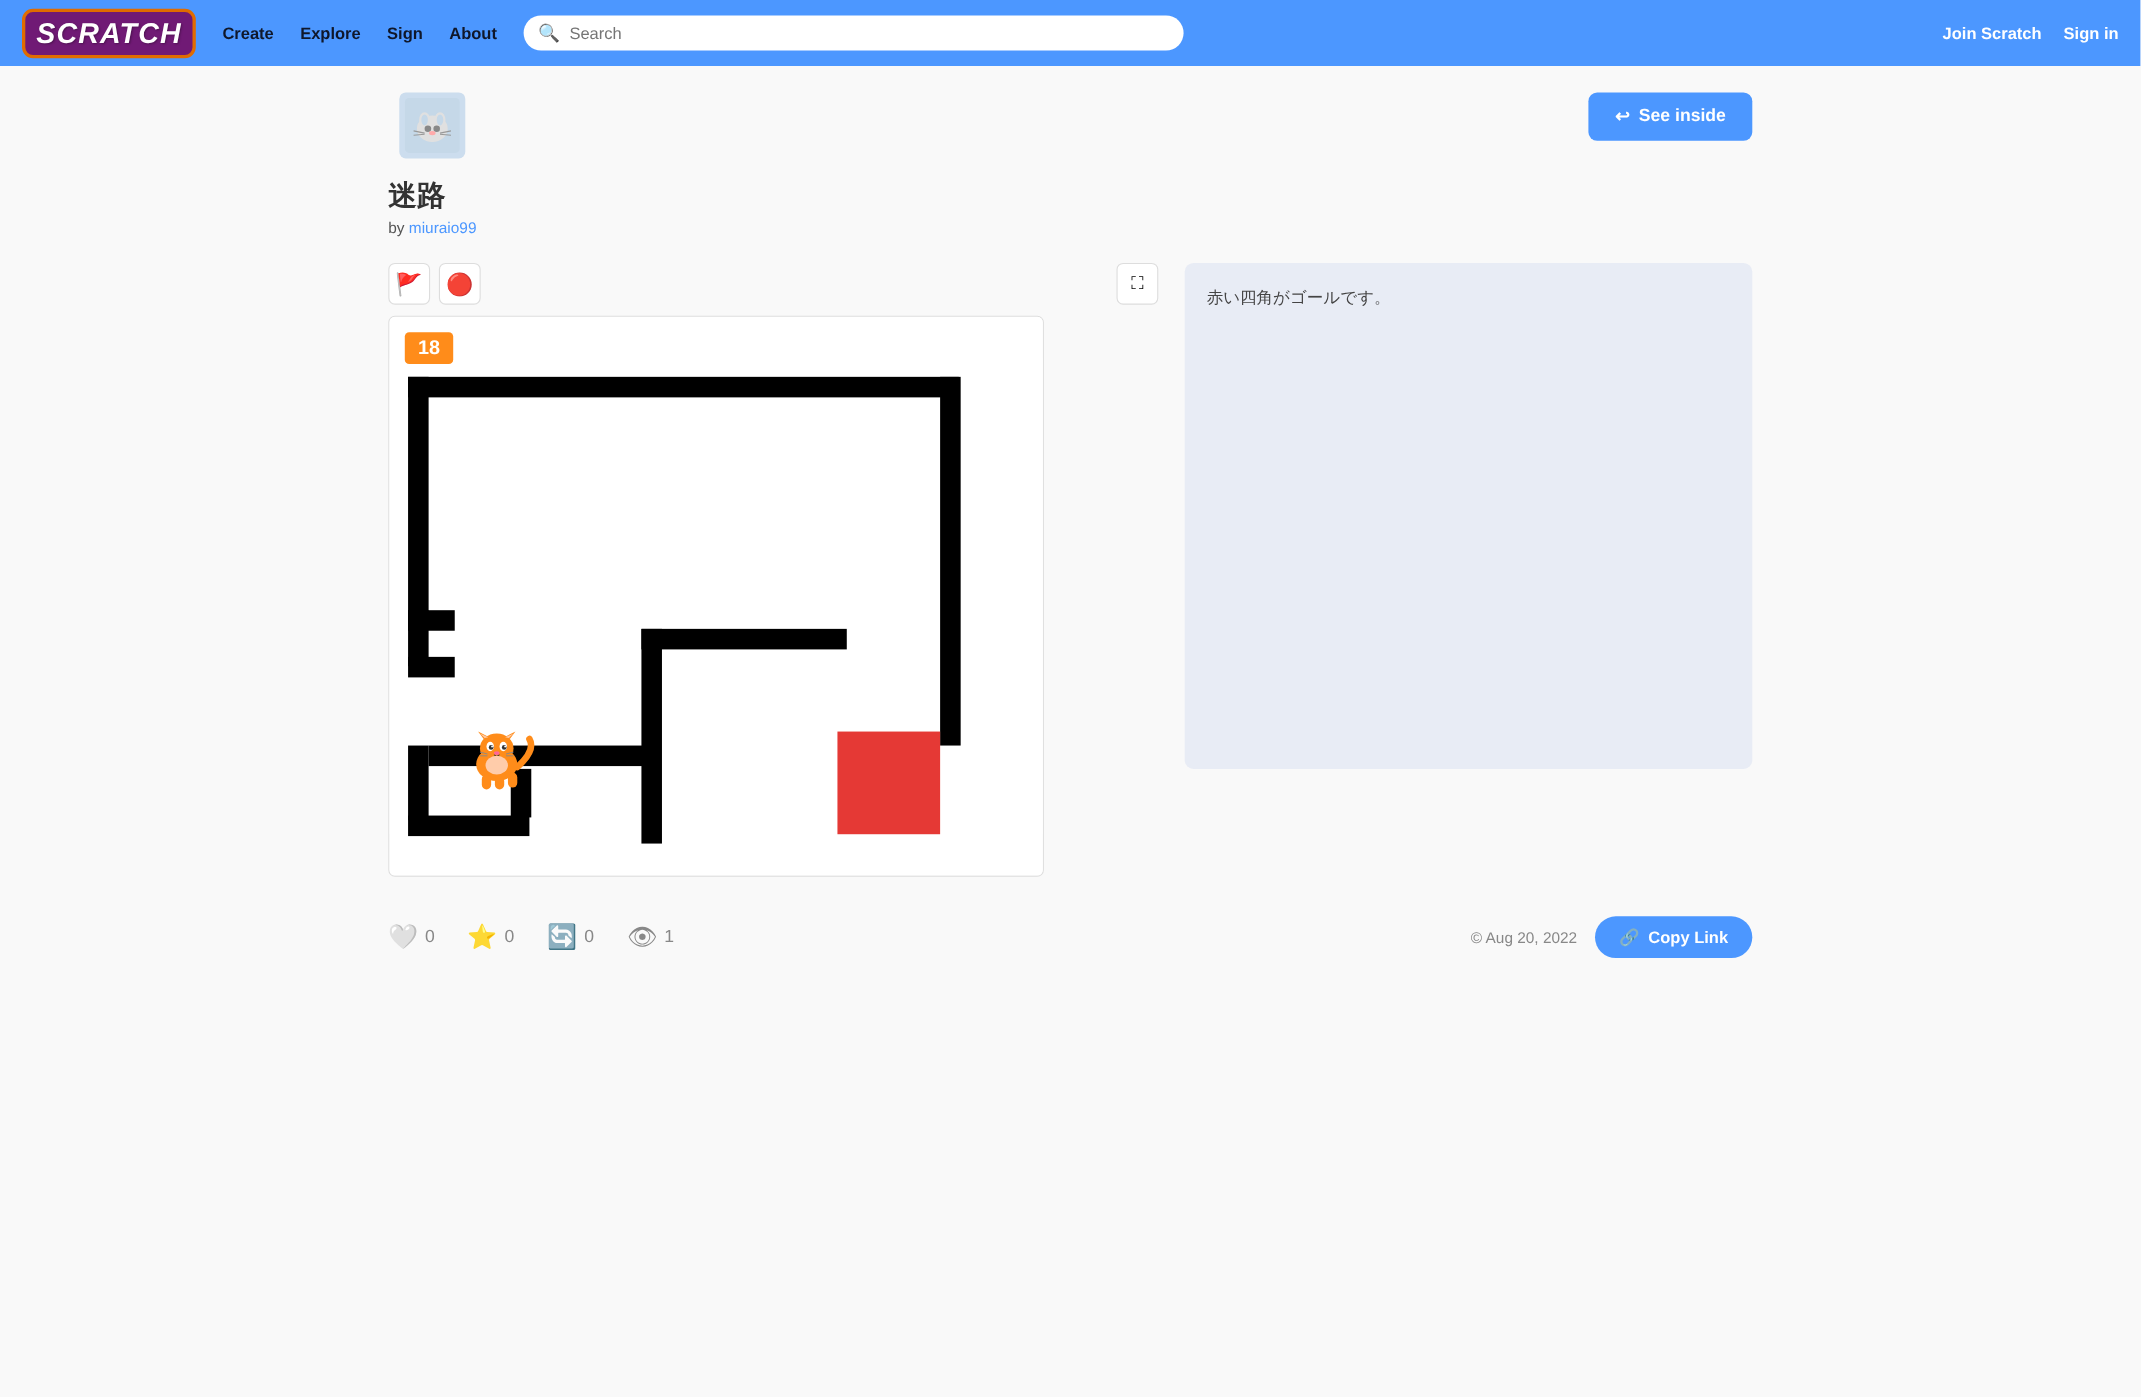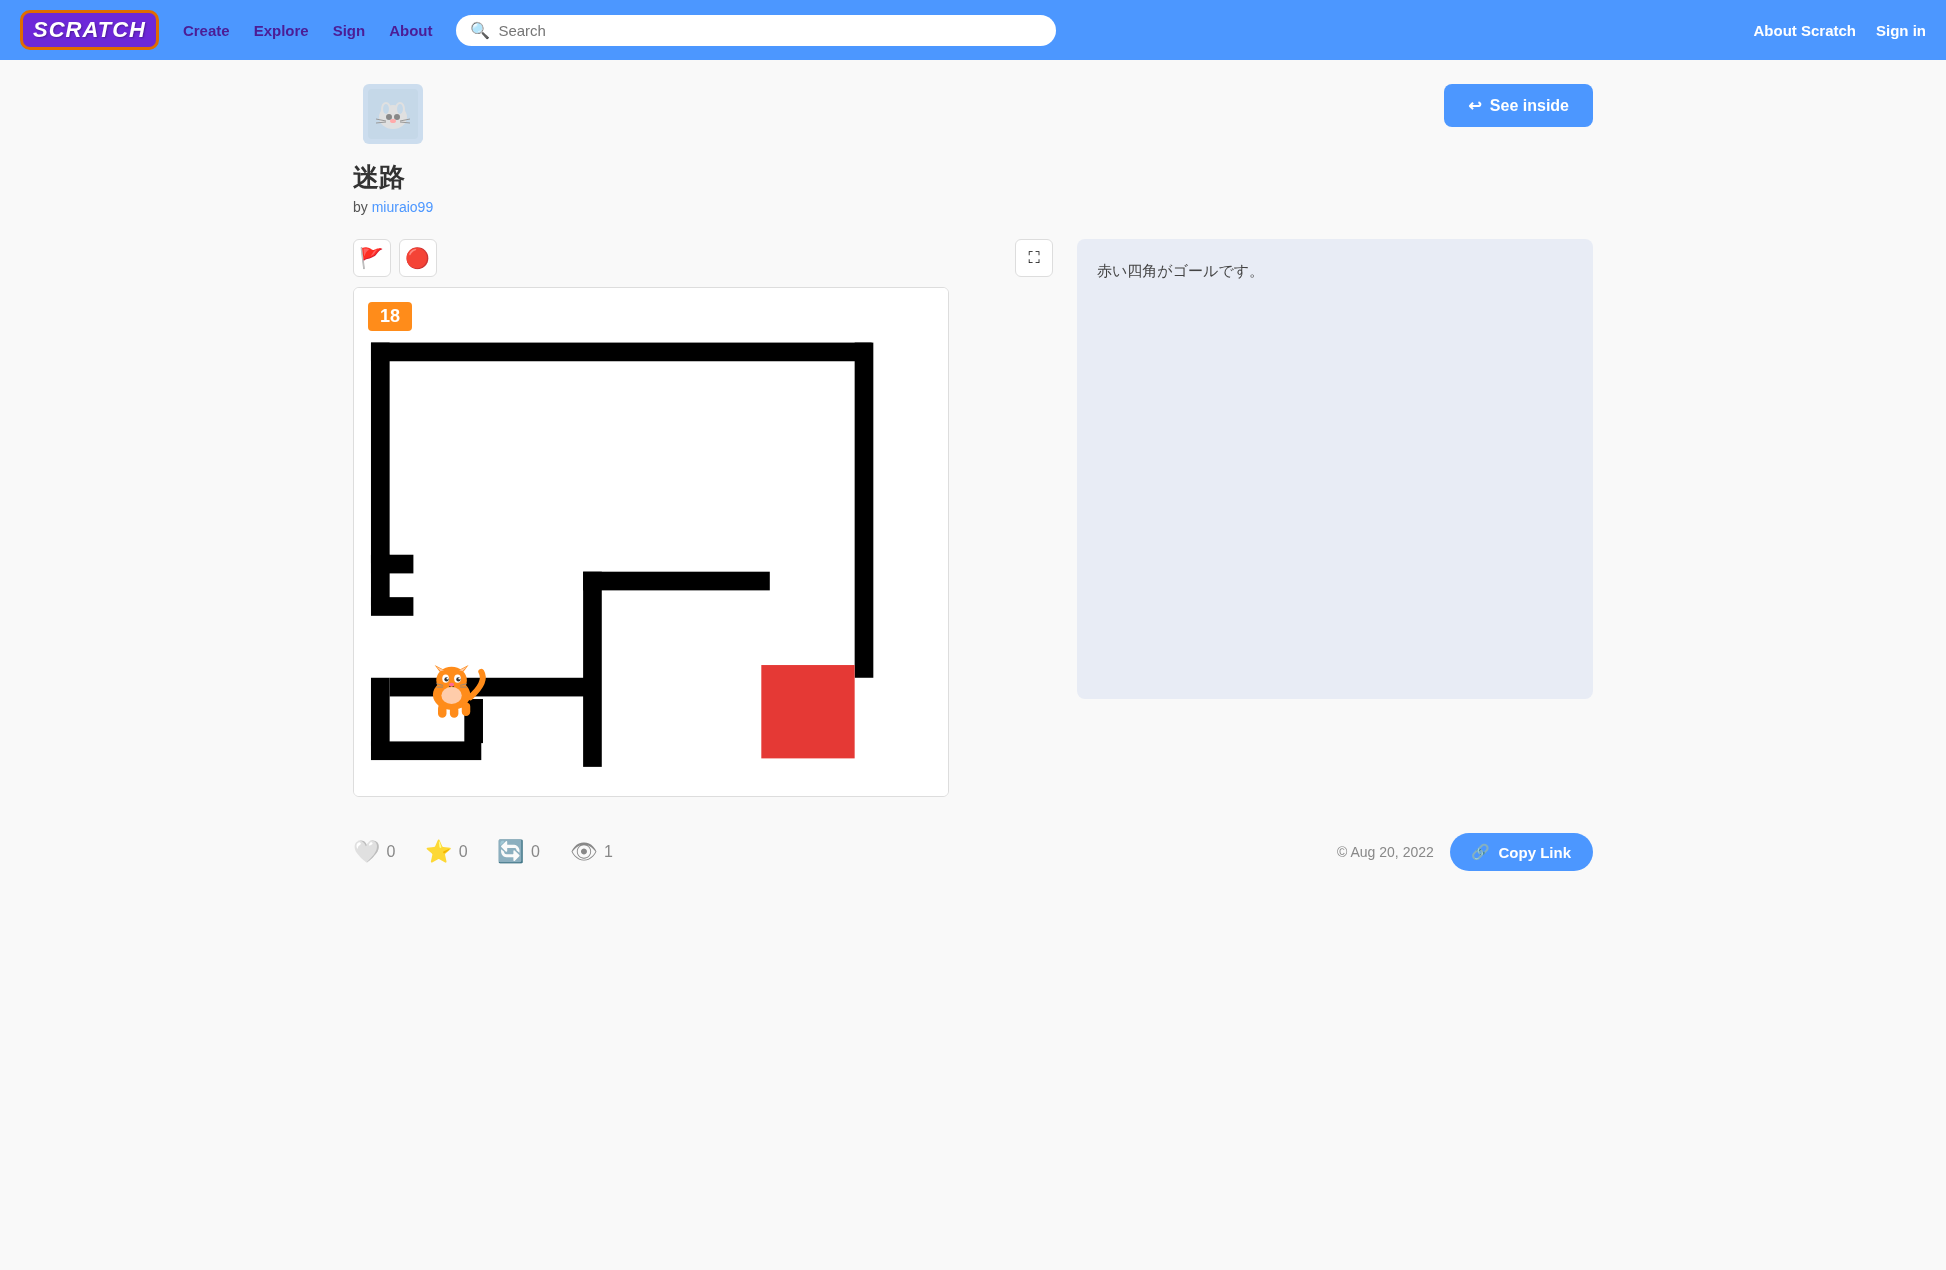--- a/index.html
+++ b/index.html
@@ -8,36 +8,36 @@
     
     nav {
       background: #4c97ff;
       display: flex;
       align-items: center;
       padding: 0 20px;
       height: 60px;
       gap: 24px;
     }
     .scratch-logo {
-      background: #6d28d9;
+      background: #701a75;
       border: 3px solid #e06c00;
       border-radius: 10px;
       padding: 4px 10px;
-      font-size: 22px;
+      font-size: 26px;
       font-weight: 900;
       color: white;
       font-style: italic;
       letter-spacing: 1px;
       text-shadow: 1px 1px 2px rgba(0,0,0,0.3);
       cursor: pointer;
       user-select: none;
       text-align: center;
     }
     .nav-link {
-      color: #4c1d95;
+      color: #0f172a;
       font-size: 15px;
       font-weight: 600;
       cursor: pointer;
       text-decoration: none;
     }
     .search-bar {
       flex: 1;
       display: flex;
       align-items: center;
       background: white;
@@ -260,21 +260,21 @@
   <span class="scratch-logo">SCRATCH</span>
   <a class="nav-link">Create</a>
   <a class="nav-link">Explore</a>
   <a class="nav-link">Sign</a>
   <a class="nav-link">About</a>
   <div class="search-bar">
     <span class="search-icon-svg">🔍</span>
     <input class="search-input" type="text" placeholder="Search" style="">
   </div>
   <div class="nav-right">
-    <span class="join-scratch">About Scratch</span>
+    <span class="join-scratch">Join Scratch</span>
     <span class="sign-in">Sign in</span>
   </div>
 </nav>
 
 <div class="page">
 
   <div class="project-header">
     <div class="project-meta">
       <div class="avatar">
         <svg viewBox="0 0 50 50" xmlns="http://www.w3.org/2000/svg">

